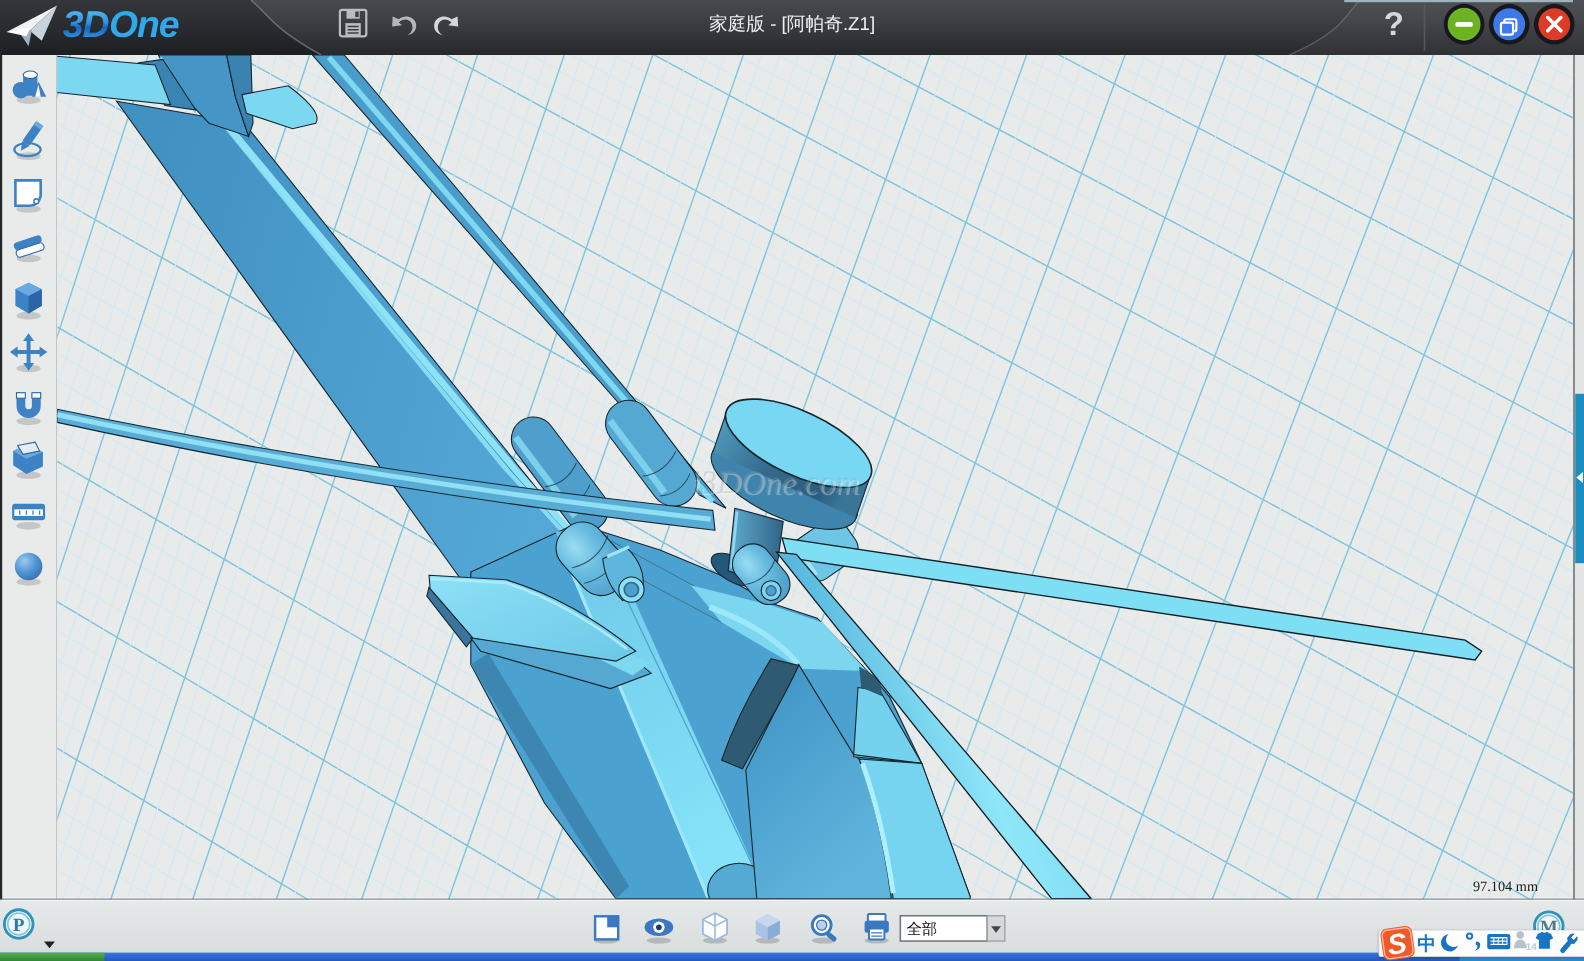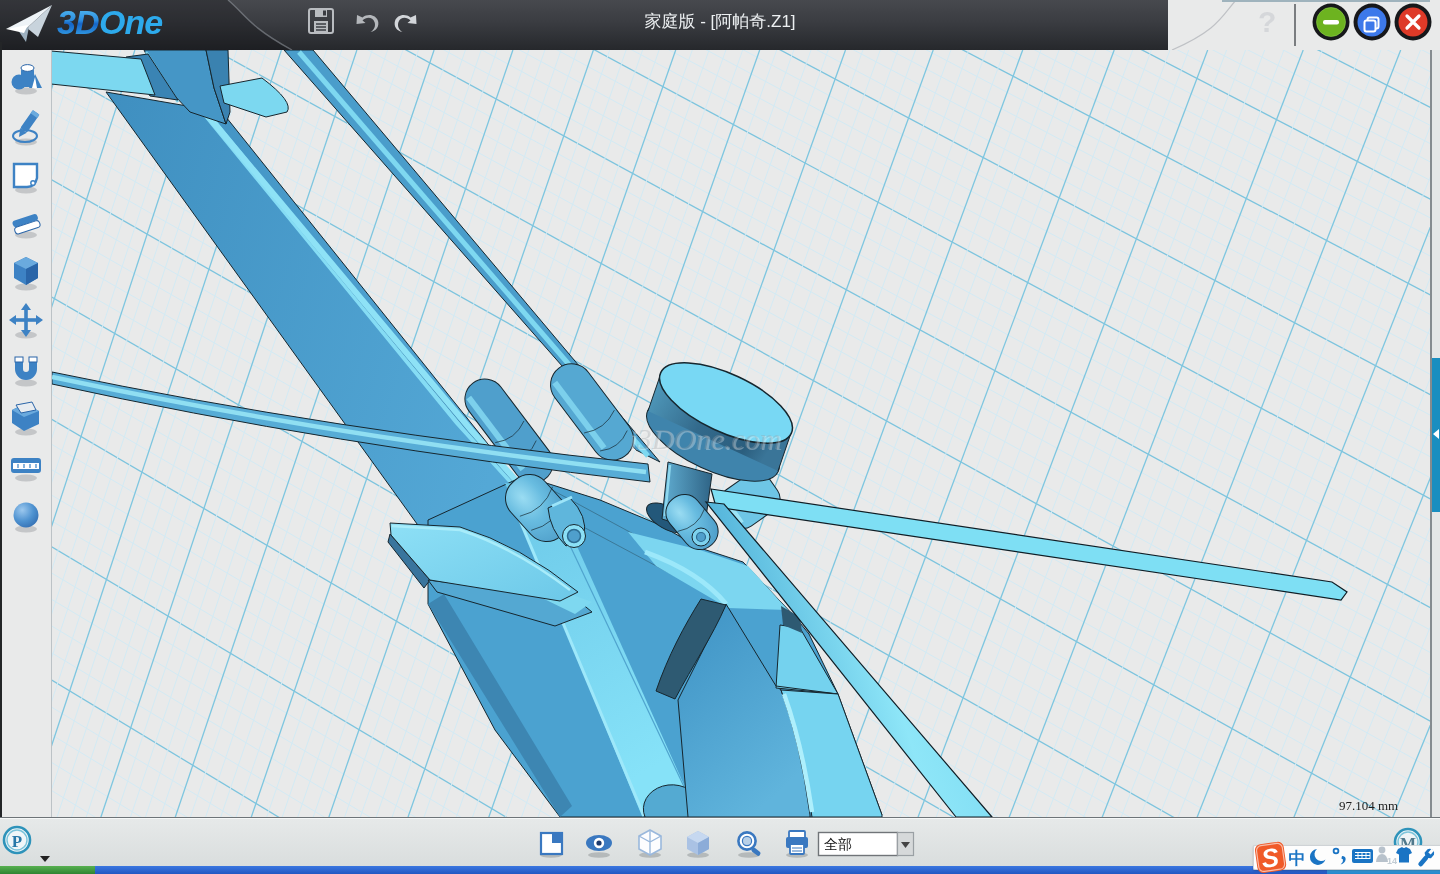--- a/index.html
+++ b/index.html
@@ -2,21 +2,21 @@
 <html><head>
 <meta charset="utf-8">
 <style>
   html,body{margin:0;padding:0;width:1440px;height:874px;overflow:hidden;
     font-family:"Liberation Sans",sans-serif;background:#e9eaea;}
   .abs{position:absolute;}
 </style>
 </head>
 <body>
 
-<div class="abs" style="left:0;top:0;width:1168px;height:50px;background:linear-gradient(#47494e,#3a3c41 45%,#26282c);">
+<div class="abs" style="left:0;top:0;width:1440px;height:50px;background:linear-gradient(#47494e,#3a3c41 45%,#26282c);">
 <svg class="abs" style="left:0;top:0" width="1440" height="50" viewBox="0 0 1440 50">
   <defs>
     <linearGradient id="logog" x1="0" y1="0" x2="0" y2="1">
       <stop offset="0" stop-color="#5fc8f5"></stop>
           <stop offset="0.45" stop-color="#2e8fe0"></stop>
       <stop offset="0.55" stop-color="#1565c8"></stop>
           <stop offset="1" stop-color="#3fb4ef"></stop>
     </linearGradient>
   </defs>
 

